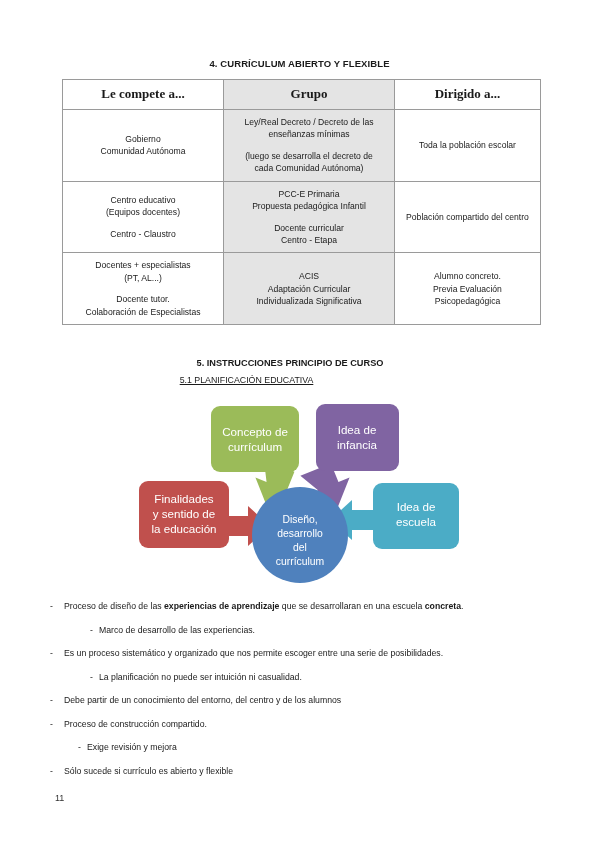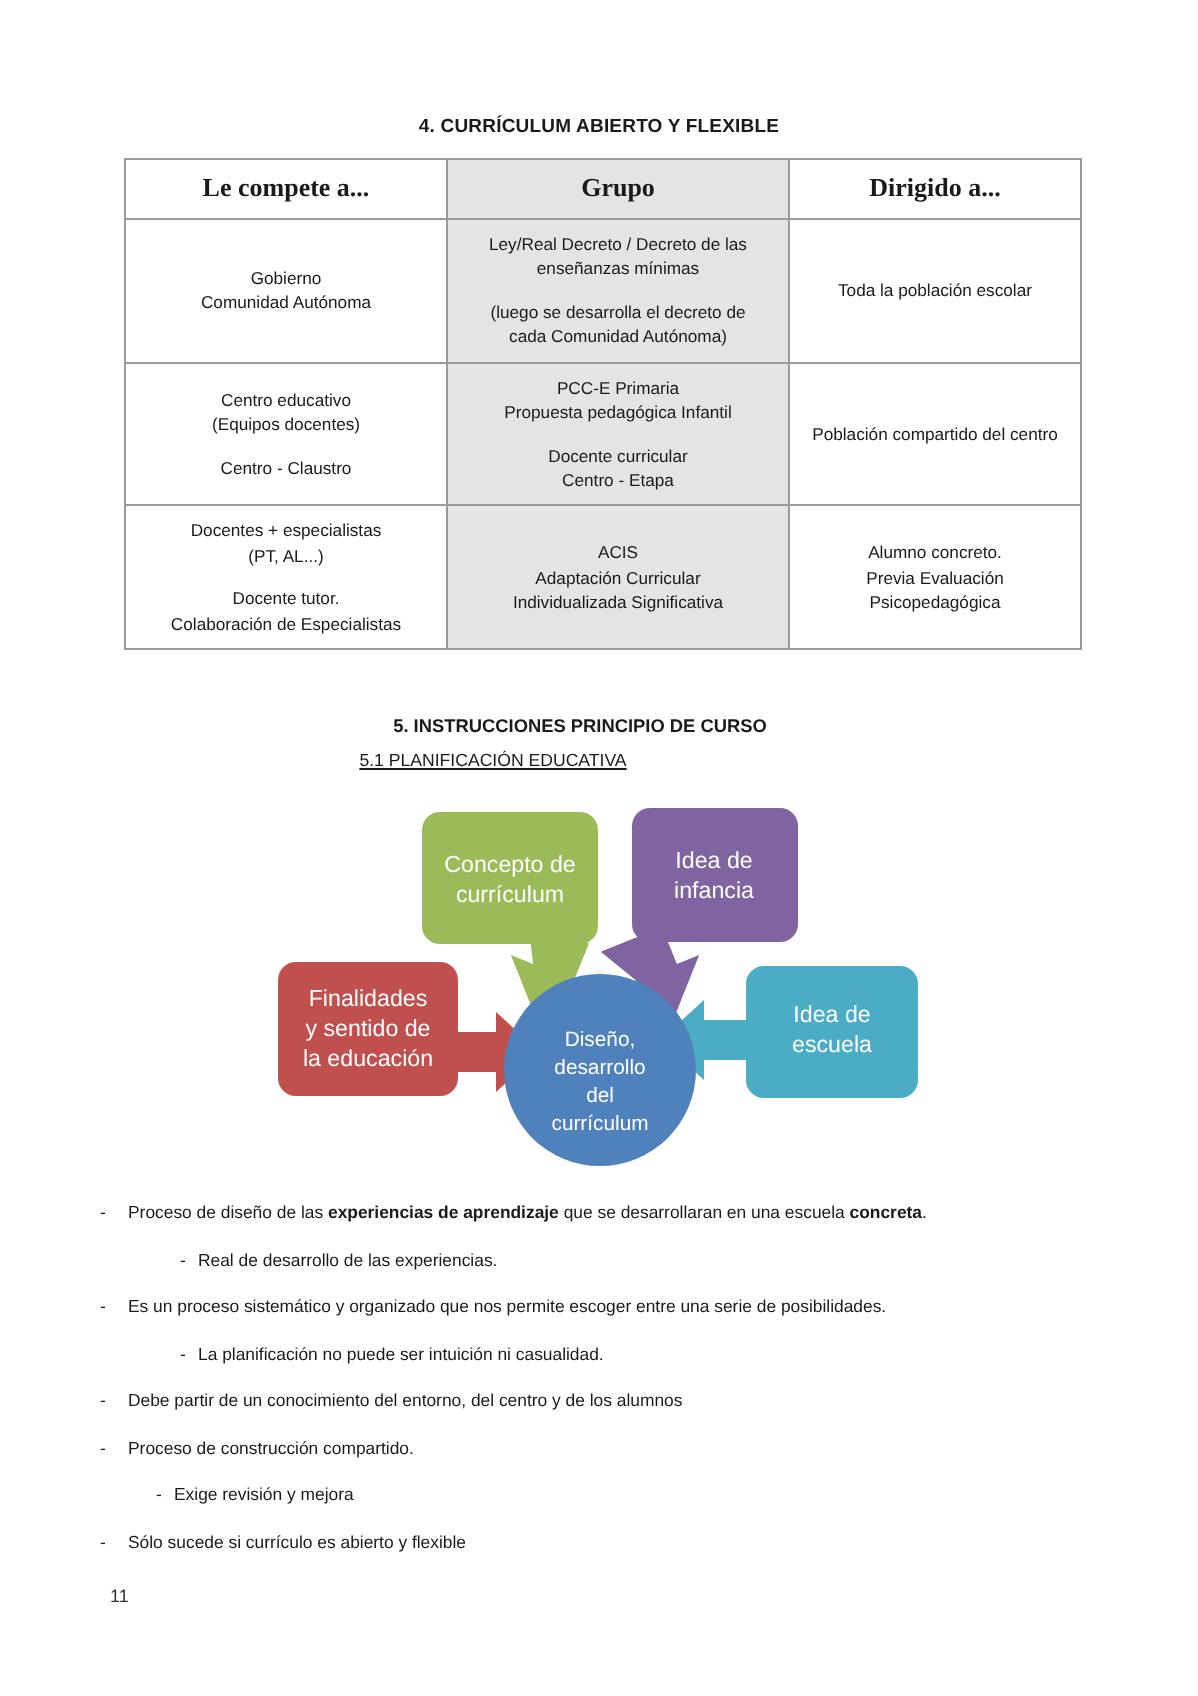--- a/index.html
+++ b/index.html
@@ -282,21 +282,21 @@
     </svg>
   </div>
 
   <div class="bullets">
       <div class="b-row">
         <span class="b-mark">-</span>
         <span class="b-text"><span>Proceso de diseño de las </span><b>experiencias de aprendizaje</b><span> que se desarrollaran en una escuela </span><b>concreta</b><span>.</span></span>
       </div>
       <div class="b-row sub">
         <span class="b-mark">-</span>
-        <span class="b-text"><span>Real de desarrollo de las experiencias.</span></span>
+        <span class="b-text"><span>Marco de desarrollo de las experiencias.</span></span>
       </div>
       <div class="b-row">
         <span class="b-mark">-</span>
         <span class="b-text"><span>Es un proceso sistemático y organizado que nos permite escoger entre una serie de posibilidades.</span></span>
       </div>
       <div class="b-row sub">
         <span class="b-mark">-</span>
         <span class="b-text"><span>La planificación no puede ser intuición ni casualidad.</span></span>
       </div>
       <div class="b-row">

